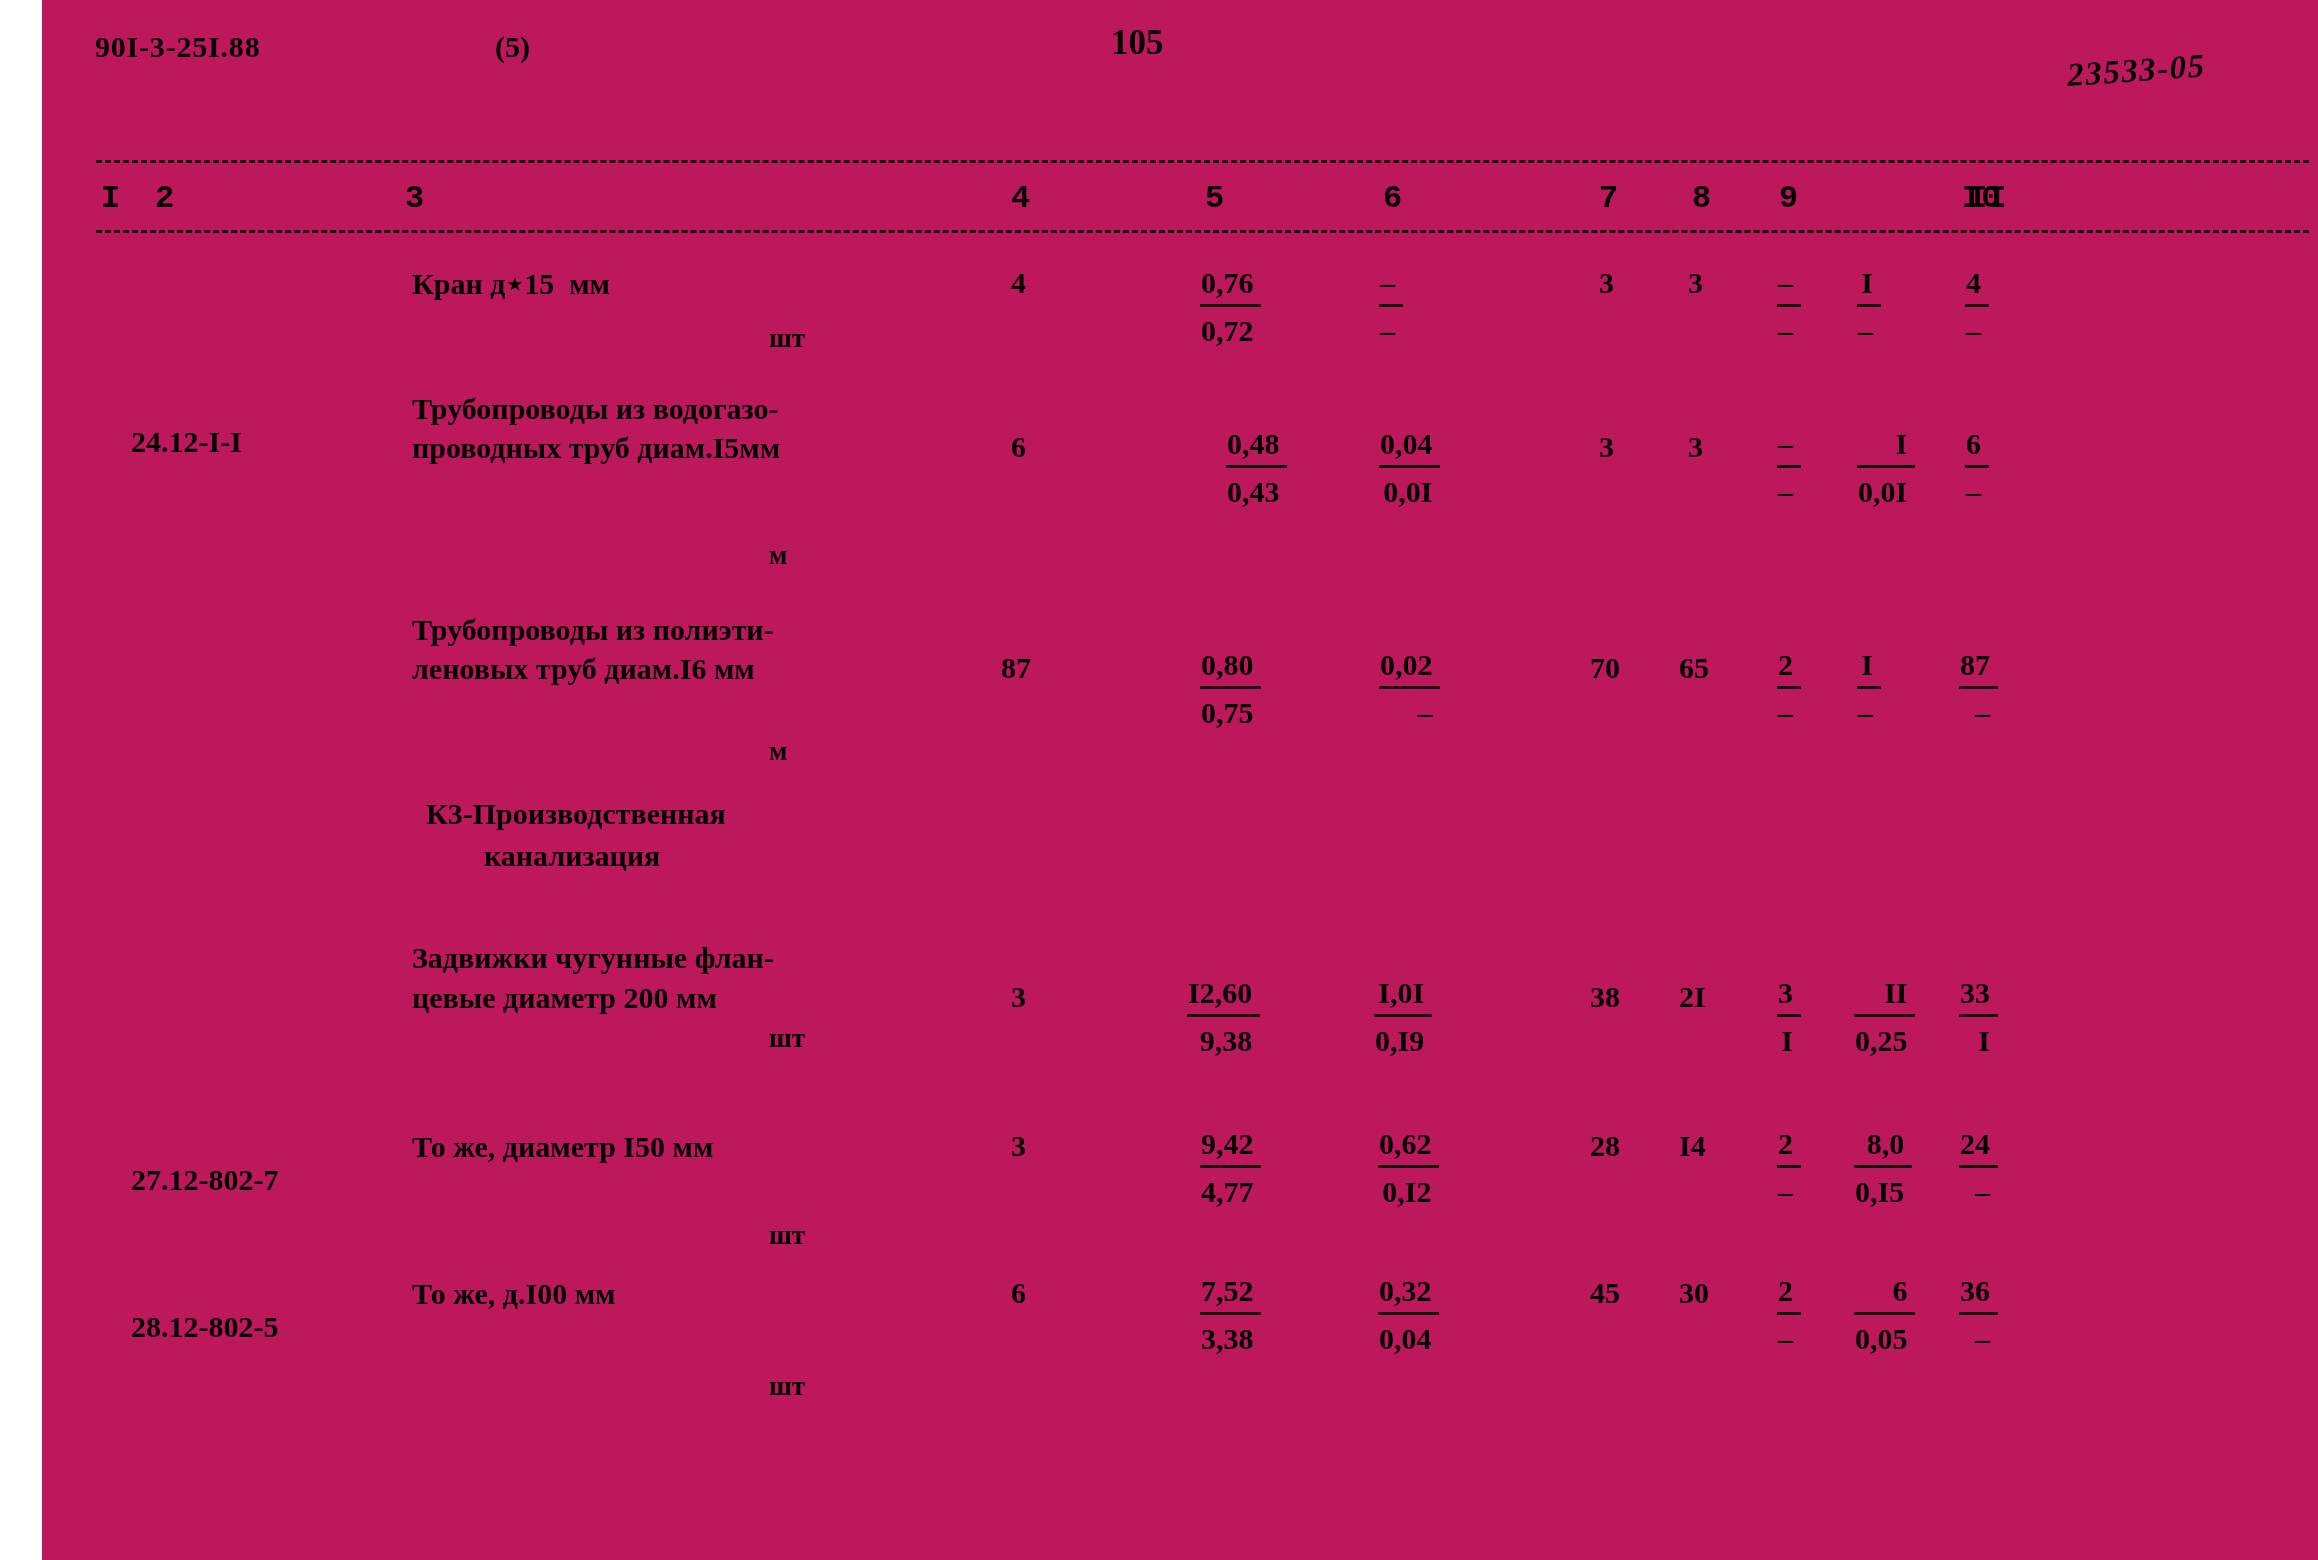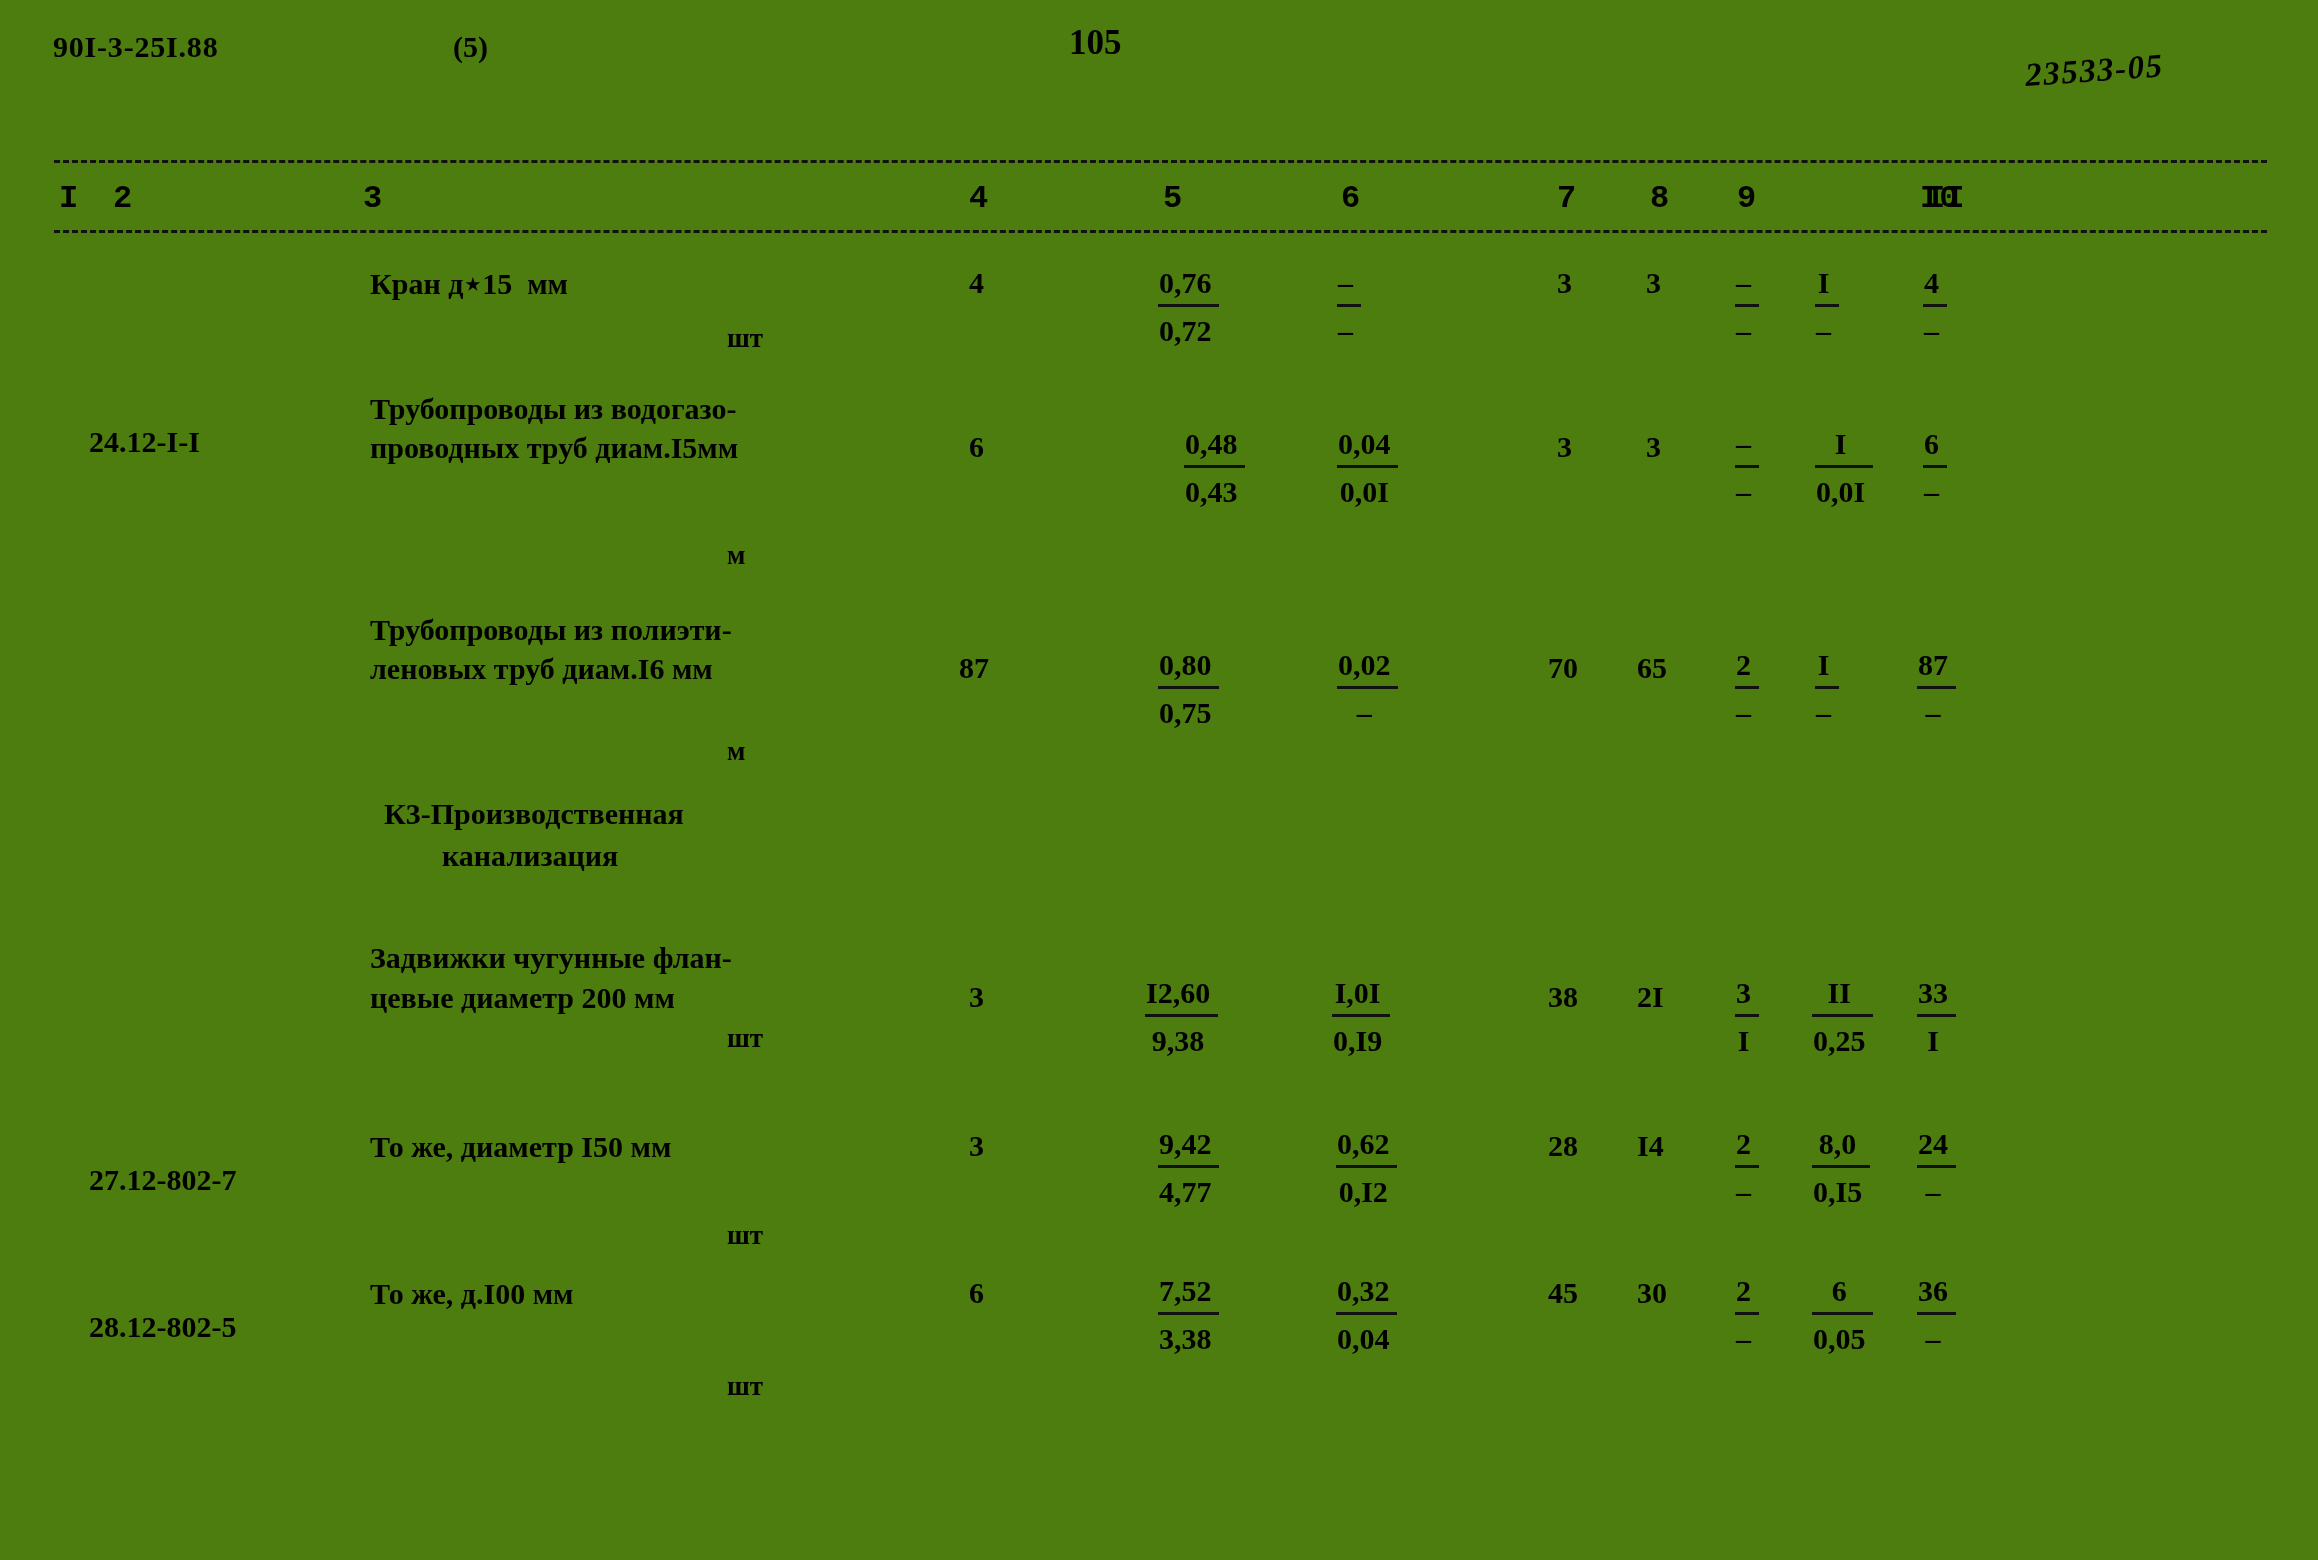--- a/index.html
+++ b/index.html
@@ -6,21 +6,22 @@
   body{
     width:2319px;height:1560px;
     font-family:"Liberation Serif", serif;
     color:#000;
     position:relative;
     overflow:hidden;
     -webkit-font-smoothing:none;
   }
   .page{
     position:absolute;inset:0;
-    background:#4d7c0f;
+    background:#be185d;
+    margin-left:42px;
   }
   
   .abs{position:absolute;white-space:pre;}
   .mono{font-family:"Liberation Mono","DejaVu Sans Mono",monospace;}
 
   
   .doccode{left:53px;top:30px;font-size:30px;font-weight:bold;letter-spacing:0.8px;}
   .variant{left:453px;top:30px;font-size:30px;font-weight:bold;}
   .pageno{left:1069px;top:22.7px;font-size:35px;font-weight:bold;}
   .handnote{
@@ -45,21 +46,21 @@
   .colhead{font-size:32px;font-weight:bold;top:180px;}
 
   
   .code{font-size:30px;font-weight:bold;letter-spacing:0px;}
   .desc{font-size:30px;font-weight:bold;letter-spacing:0px;line-height:35px;}
   .unit{font-size:27px;font-weight:bold;}
   .num{font-size:30px;font-weight:bold;}
   .sect{font-size:30px;font-weight:bold;line-height:38px;}
 
   
-  .vg{position:absolute;text-align:center;}
+  .vg{position:absolute;text-align:right;}
   .vg .top{display:block;position:relative;}
   .vg .top::after{
     content:"";
     position:absolute;
     left:-1.5px;right:-7.6px;bottom:-6.8px;
     border-bottom:3px solid #111;
   }
   .vg .bot{display:block;margin-top:13.6px;}
 </style>
 </head>

